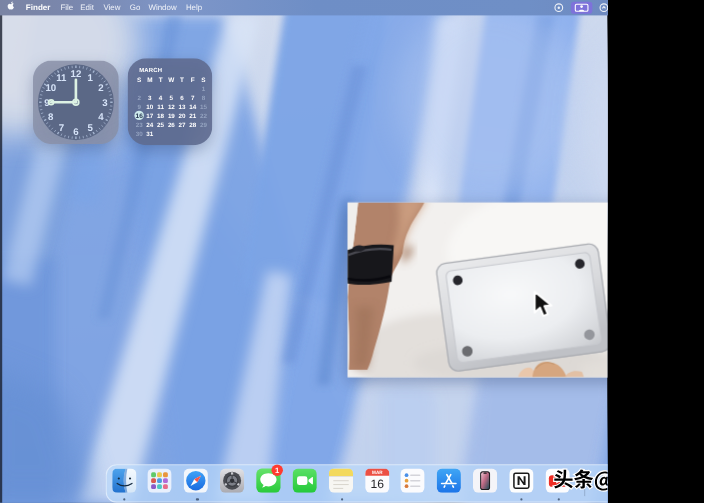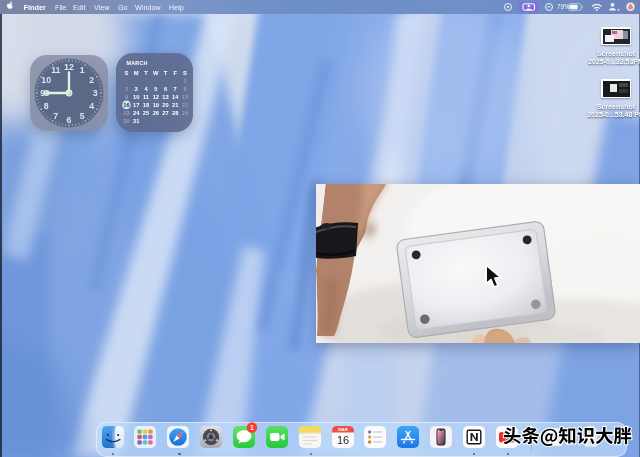--- a/index.html
+++ b/index.html
@@ -1,17 +1,17 @@
 <!DOCTYPE html>
 <html><head><meta charset="utf-8">
 <style>
 * { margin:0; padding:0; box-sizing:border-box; }
 html,body { width:640px; height:457px; overflow:hidden; background:#000; }
 body { font-family:"Liberation Sans", sans-serif; position:relative; }
-#screen { position:absolute; left:0; top:0; width:640px; height:457px; overflow:hidden; }
+#screen { position:absolute; left:0; top:0; width:552px; height:457px; overflow:hidden; }
 .abs { position:absolute; }
 </style></head>
 <body>
 <div id="screen">
 
 <svg class="abs" width="640" height="457" viewBox="0 0 640 457" style="left:0;top:0">
 <defs>
   <linearGradient id="base" x1="0" y1="0" x2="0.25" y2="1">
     <stop offset="0" stop-color="#d6deee"></stop>
           <stop offset="0.55" stop-color="#c2d2ee"></stop>

